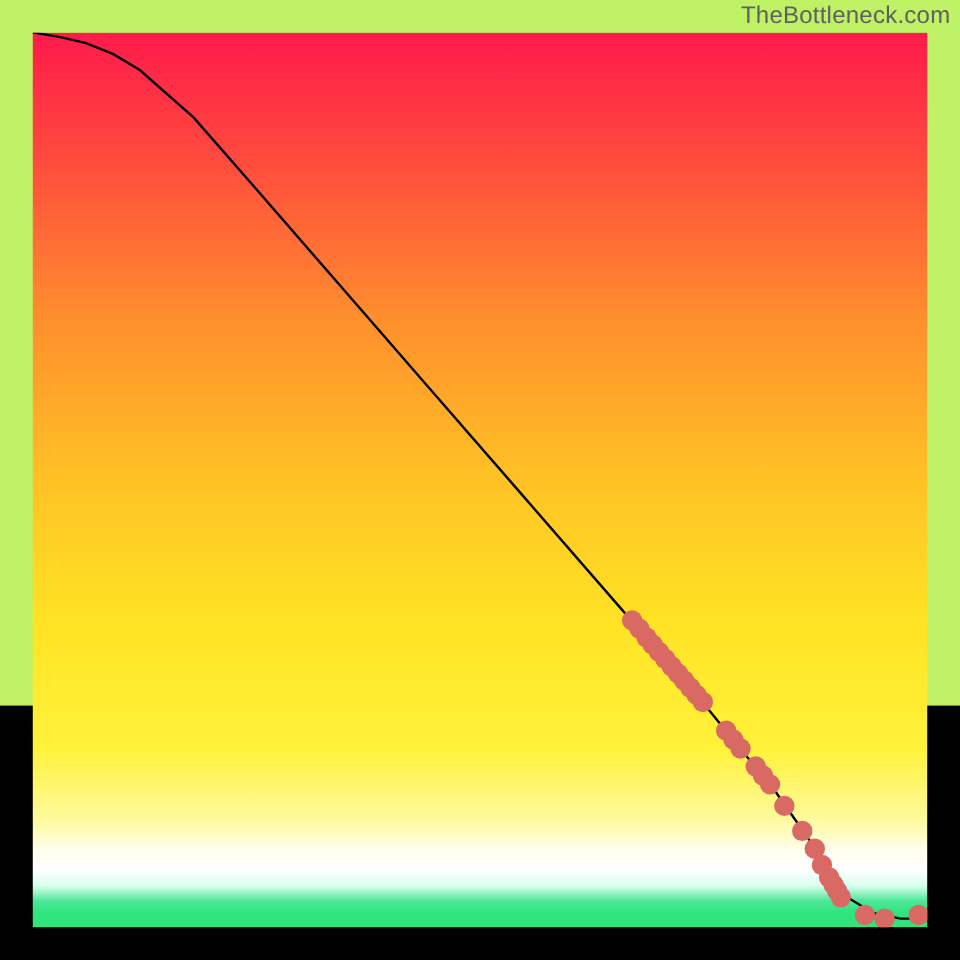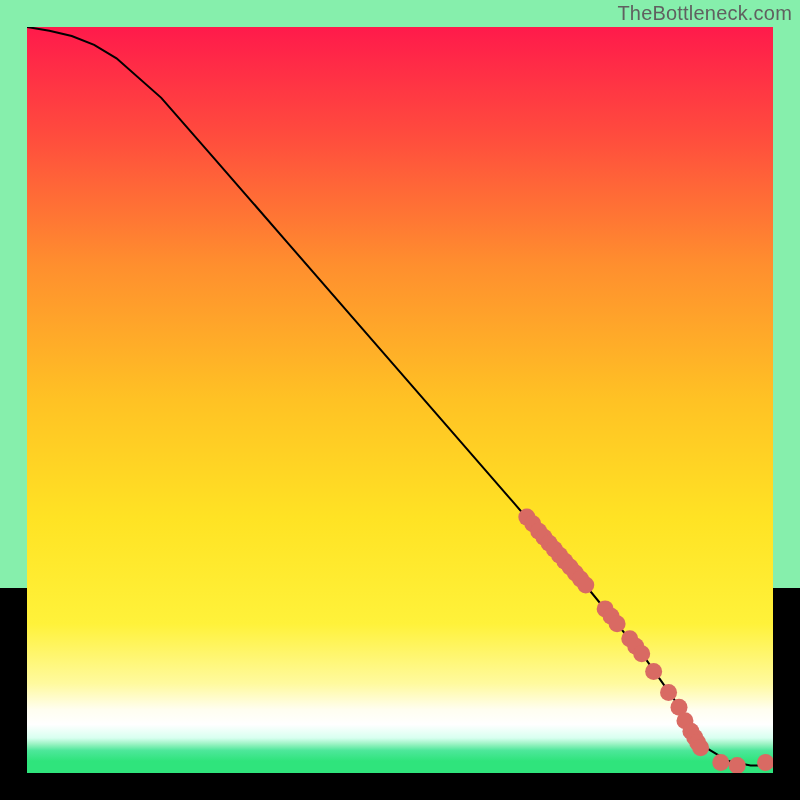--- a/index.html
+++ b/index.html
@@ -8,21 +8,21 @@
     width: 800px;
     height: 800px;
     background: #000;
     overflow: hidden;
     font-family: Arial, Helvetica, sans-serif;
   }
   .stage {
     position: relative;
     width: 800px;
     height: 588px;
-    background: #86efac;
+    background: #bef264;
   }
   .watermark {
     position: absolute;
     top: 2px;
     right: 8px;
     color: #606060;
     font-size: 20px;
     font-weight: 500;
     letter-spacing: 0.2px;
   }

